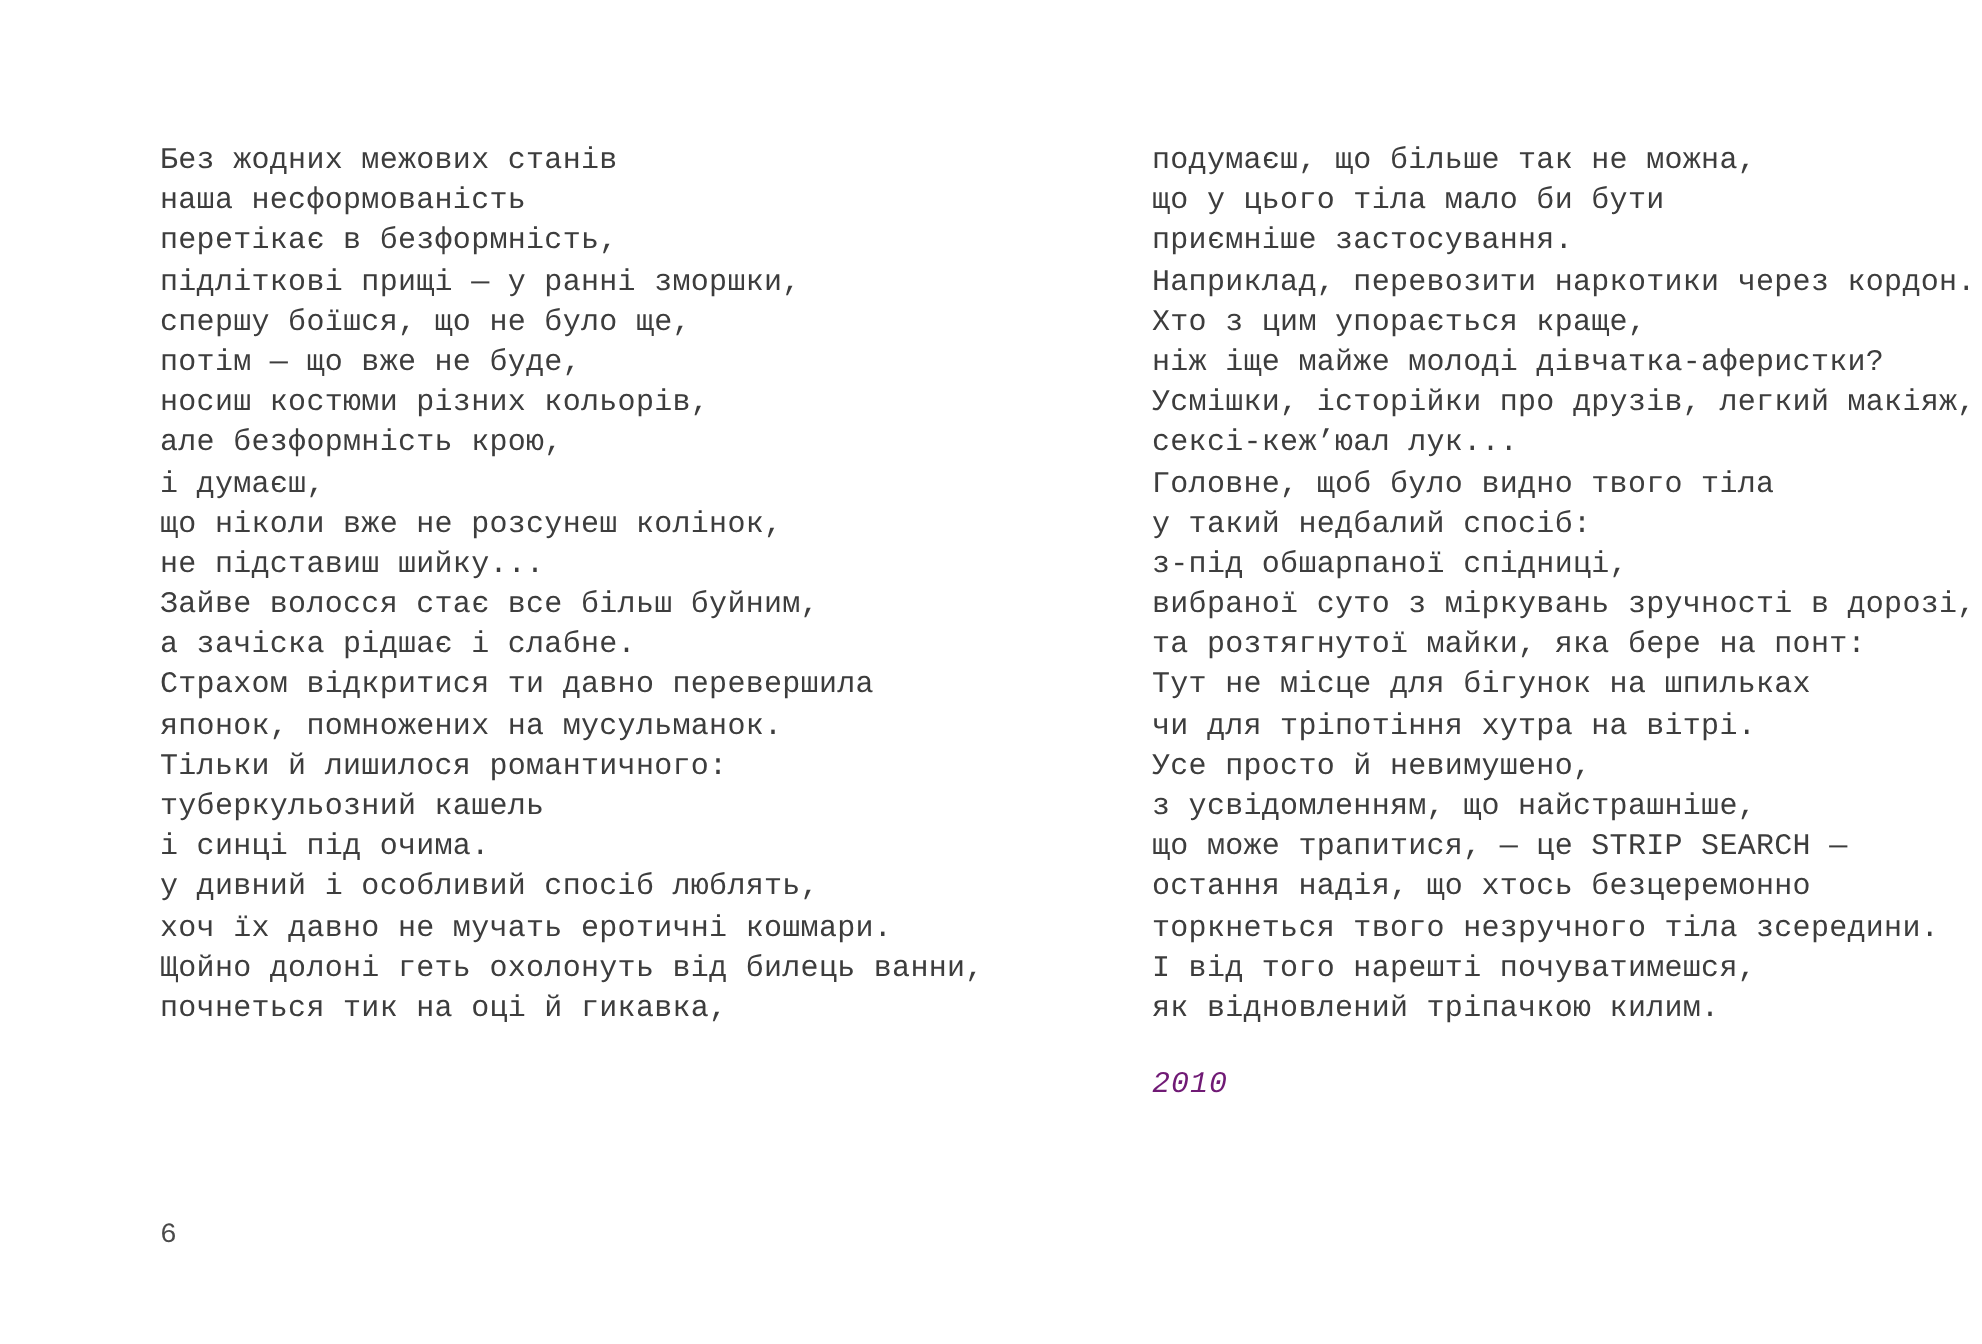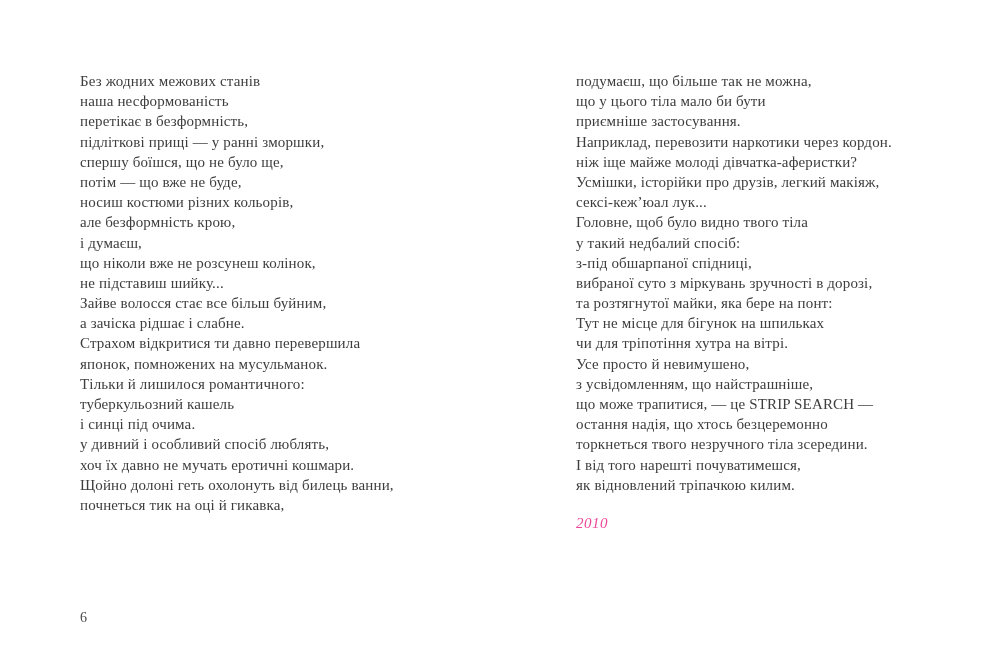--- a/index.html
+++ b/index.html
@@ -5,41 +5,41 @@
   html, body {
     margin: 0;
     padding: 0;
     background: #ffffff;
   }
   .page {
     position: relative;
     width: 991px;
     height: 660px;
     background: #ffffff;
-    font-family: Liberation Serif, serif;
+    font-family: Liberation Mono, monospace;
     color: #3d3d3d;
     overflow: hidden;
   }
   .poem-column {
     position: absolute;
     top: 71px;
     font-size: 15px;
     line-height: 20.2px;
     letter-spacing: 0.15px;
     white-space: nowrap;
   }
   .poem-column--left  { left: 80px;  width: 460px; }
   .poem-column--right { left: 576px; width: 400px; }
   .poem-line {
     height: 20.2px;
   }
   .poem-year {
     margin-top: 18px;
     font-style: italic;
-    color: #ec4899;
+    color: #701a75;
     letter-spacing: 0.5px;
   }
   .page-number {
     position: absolute;
     left: 80px;
     top: 608px;
     font-size: 14px;
     line-height: 20px;
     color: #4a4a4a;
   }
@@ -72,20 +72,21 @@
       <div class="poem-line">Щойно долоні геть охолонуть від билець ванни,</div>
       <div class="poem-line">почнеться тик на оці й гикавка,</div>
     </div>
 
   <div class="poem-column poem-column--right">
     <div>
         <div class="poem-line">подумаєш, що більше так не можна,</div>
         <div class="poem-line">що у цього тіла мало би бути</div>
         <div class="poem-line">приємніше застосування.</div>
         <div class="poem-line">Наприклад, перевозити наркотики через кордон.</div>
+        <div class="poem-line">Хто з цим упорається краще,</div>
         <div class="poem-line">ніж іще майже молоді дівчатка-аферистки?</div>
         <div class="poem-line">Усмішки, історійки про друзів, легкий макіяж,</div>
         <div class="poem-line">сексі-кеж’юал лук...</div>
         <div class="poem-line">Головне, щоб було видно твого тіла</div>
         <div class="poem-line">у такий недбалий спосіб:</div>
         <div class="poem-line">з-під обшарпаної спідниці,</div>
         <div class="poem-line">вибраної суто з міркувань зручності в дорозі,</div>
         <div class="poem-line">та розтягнутої майки, яка бере на понт:</div>
         <div class="poem-line">Тут не місце для бігунок на шпильках</div>
         <div class="poem-line">чи для тріпотіння хутра на вітрі.</div>

